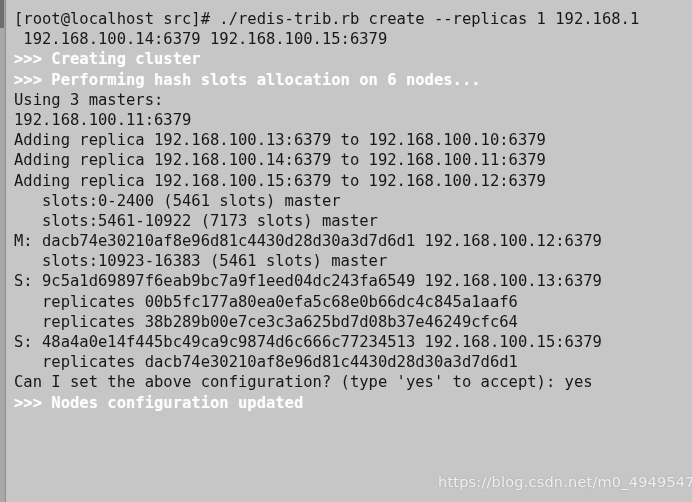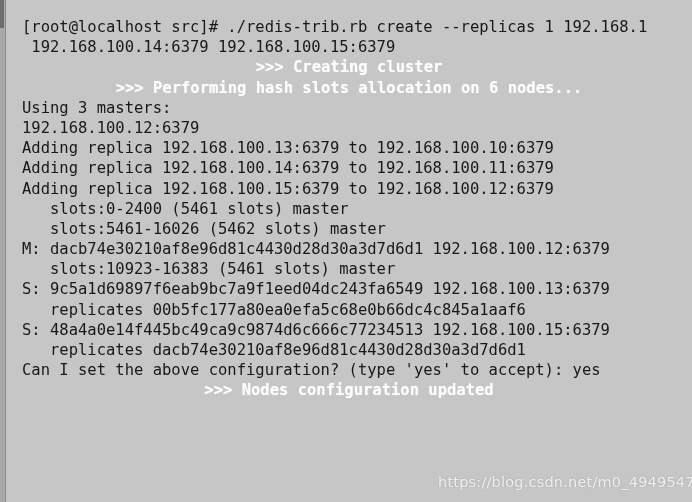--- a/index.html
+++ b/index.html
@@ -36,33 +36,32 @@
     width: 4px;
     height: 28px;
     background: #6e6e6e;
   }
   #screen {
     position: absolute;
     left: 6px;
     top: 1px;
     right: 0;
     bottom: 0;
-    padding: 16px;
+    padding: 8px;
   }
   .line {
     white-space: pre;
     color: #181818;
     letter-spacing: 0px;
     height: 20.2px;
   }
   .line.banner {
     color: #fdfdfd;
     font-weight: bold;
     text-shadow: 0 0 1px rgba(255,255,255,0.55);
-    text-align: center;
   }
   #watermark {
     position: absolute;
     left: 438px;
     top: 472px;
     font-family: "DejaVu Sans", "Liberation Sans", sans-serif;
     font-size: 14.5px;
     color: #ffffff;
     opacity: 0.72;
     white-space: nowrap;
@@ -79,30 +78,31 @@
   <div id="left-gutter">
     <div id="scroll-track"></div>
   </div>
 
   <div id="screen">
       <div class="line">[root@localhost src]# ./redis-trib.rb create --replicas 1 192.168.1</div>
       <div class="line"> 192.168.100.14:6379 192.168.100.15:6379</div>
       <div class="line banner">&gt;&gt;&gt; Creating cluster</div>
       <div class="line banner">&gt;&gt;&gt; Performing hash slots allocation on 6 nodes...</div>
       <div class="line">Using 3 masters:</div>
-      <div class="line">192.168.100.12:6379</div>
+      <div class="line">192.168.100.11:6379</div>
       <div class="line">Adding replica 192.168.100.13:6379 to 192.168.100.10:6379</div>
       <div class="line">Adding replica 192.168.100.14:6379 to 192.168.100.11:6379</div>
       <div class="line">Adding replica 192.168.100.15:6379 to 192.168.100.12:6379</div>
       <div class="line">   slots:0-2400 (5461 slots) master</div>
-      <div class="line">   slots:5461-16026 (5462 slots) master</div>
+      <div class="line">   slots:5461-10922 (7173 slots) master</div>
       <div class="line">M: dacb74e30210af8e96d81c4430d28d30a3d7d6d1 192.168.100.12:6379</div>
       <div class="line">   slots:10923-16383 (5461 slots) master</div>
       <div class="line">S: 9c5a1d69897f6eab9bc7a9f1eed04dc243fa6549 192.168.100.13:6379</div>
       <div class="line">   replicates 00b5fc177a80ea0efa5c68e0b66dc4c845a1aaf6</div>
+      <div class="line">   replicates 38b289b00e7ce3c3a625bd7d08b37e46249cfc64</div>
       <div class="line">S: 48a4a0e14f445bc49ca9c9874d6c666c77234513 192.168.100.15:6379</div>
       <div class="line">   replicates dacb74e30210af8e96d81c4430d28d30a3d7d6d1</div>
       <div class="line">Can I set the above configuration? (type 'yes' to accept): yes</div>
       <div class="line banner">&gt;&gt;&gt; Nodes configuration updated</div>
     </div>
 
   <div id="watermark">https://blog.csdn.net/m0_49495471</div>
 
 </div>
 

